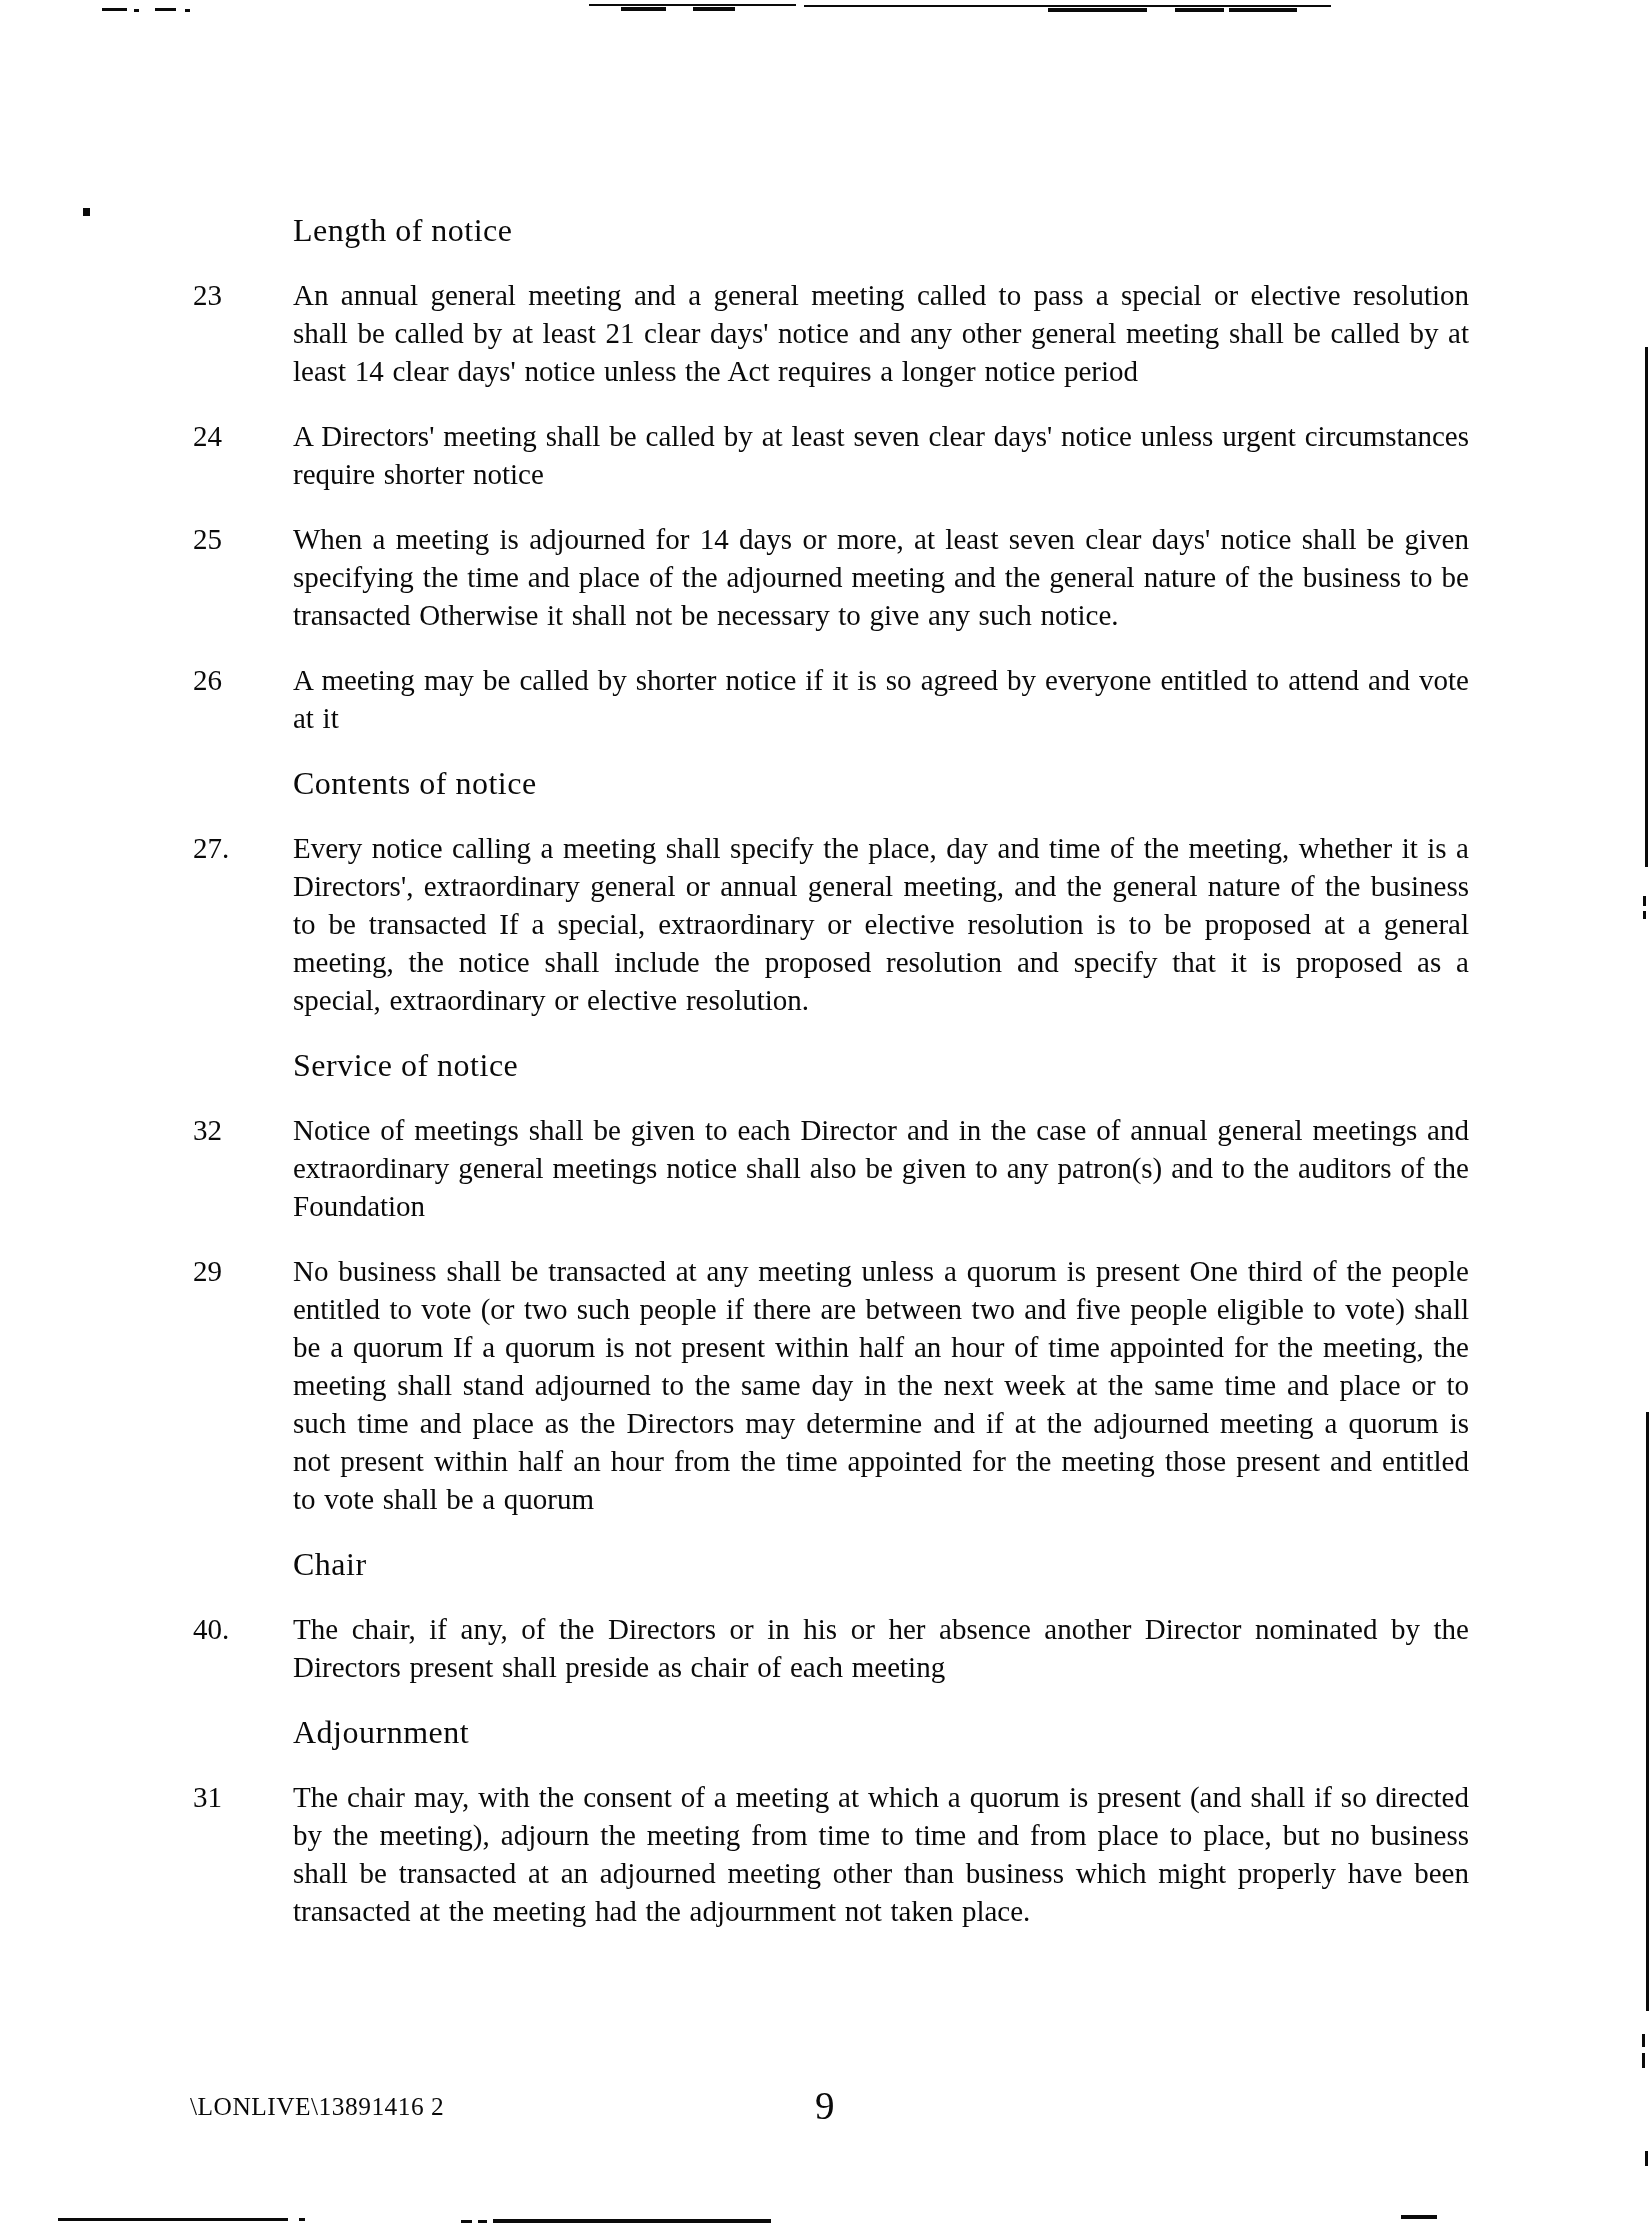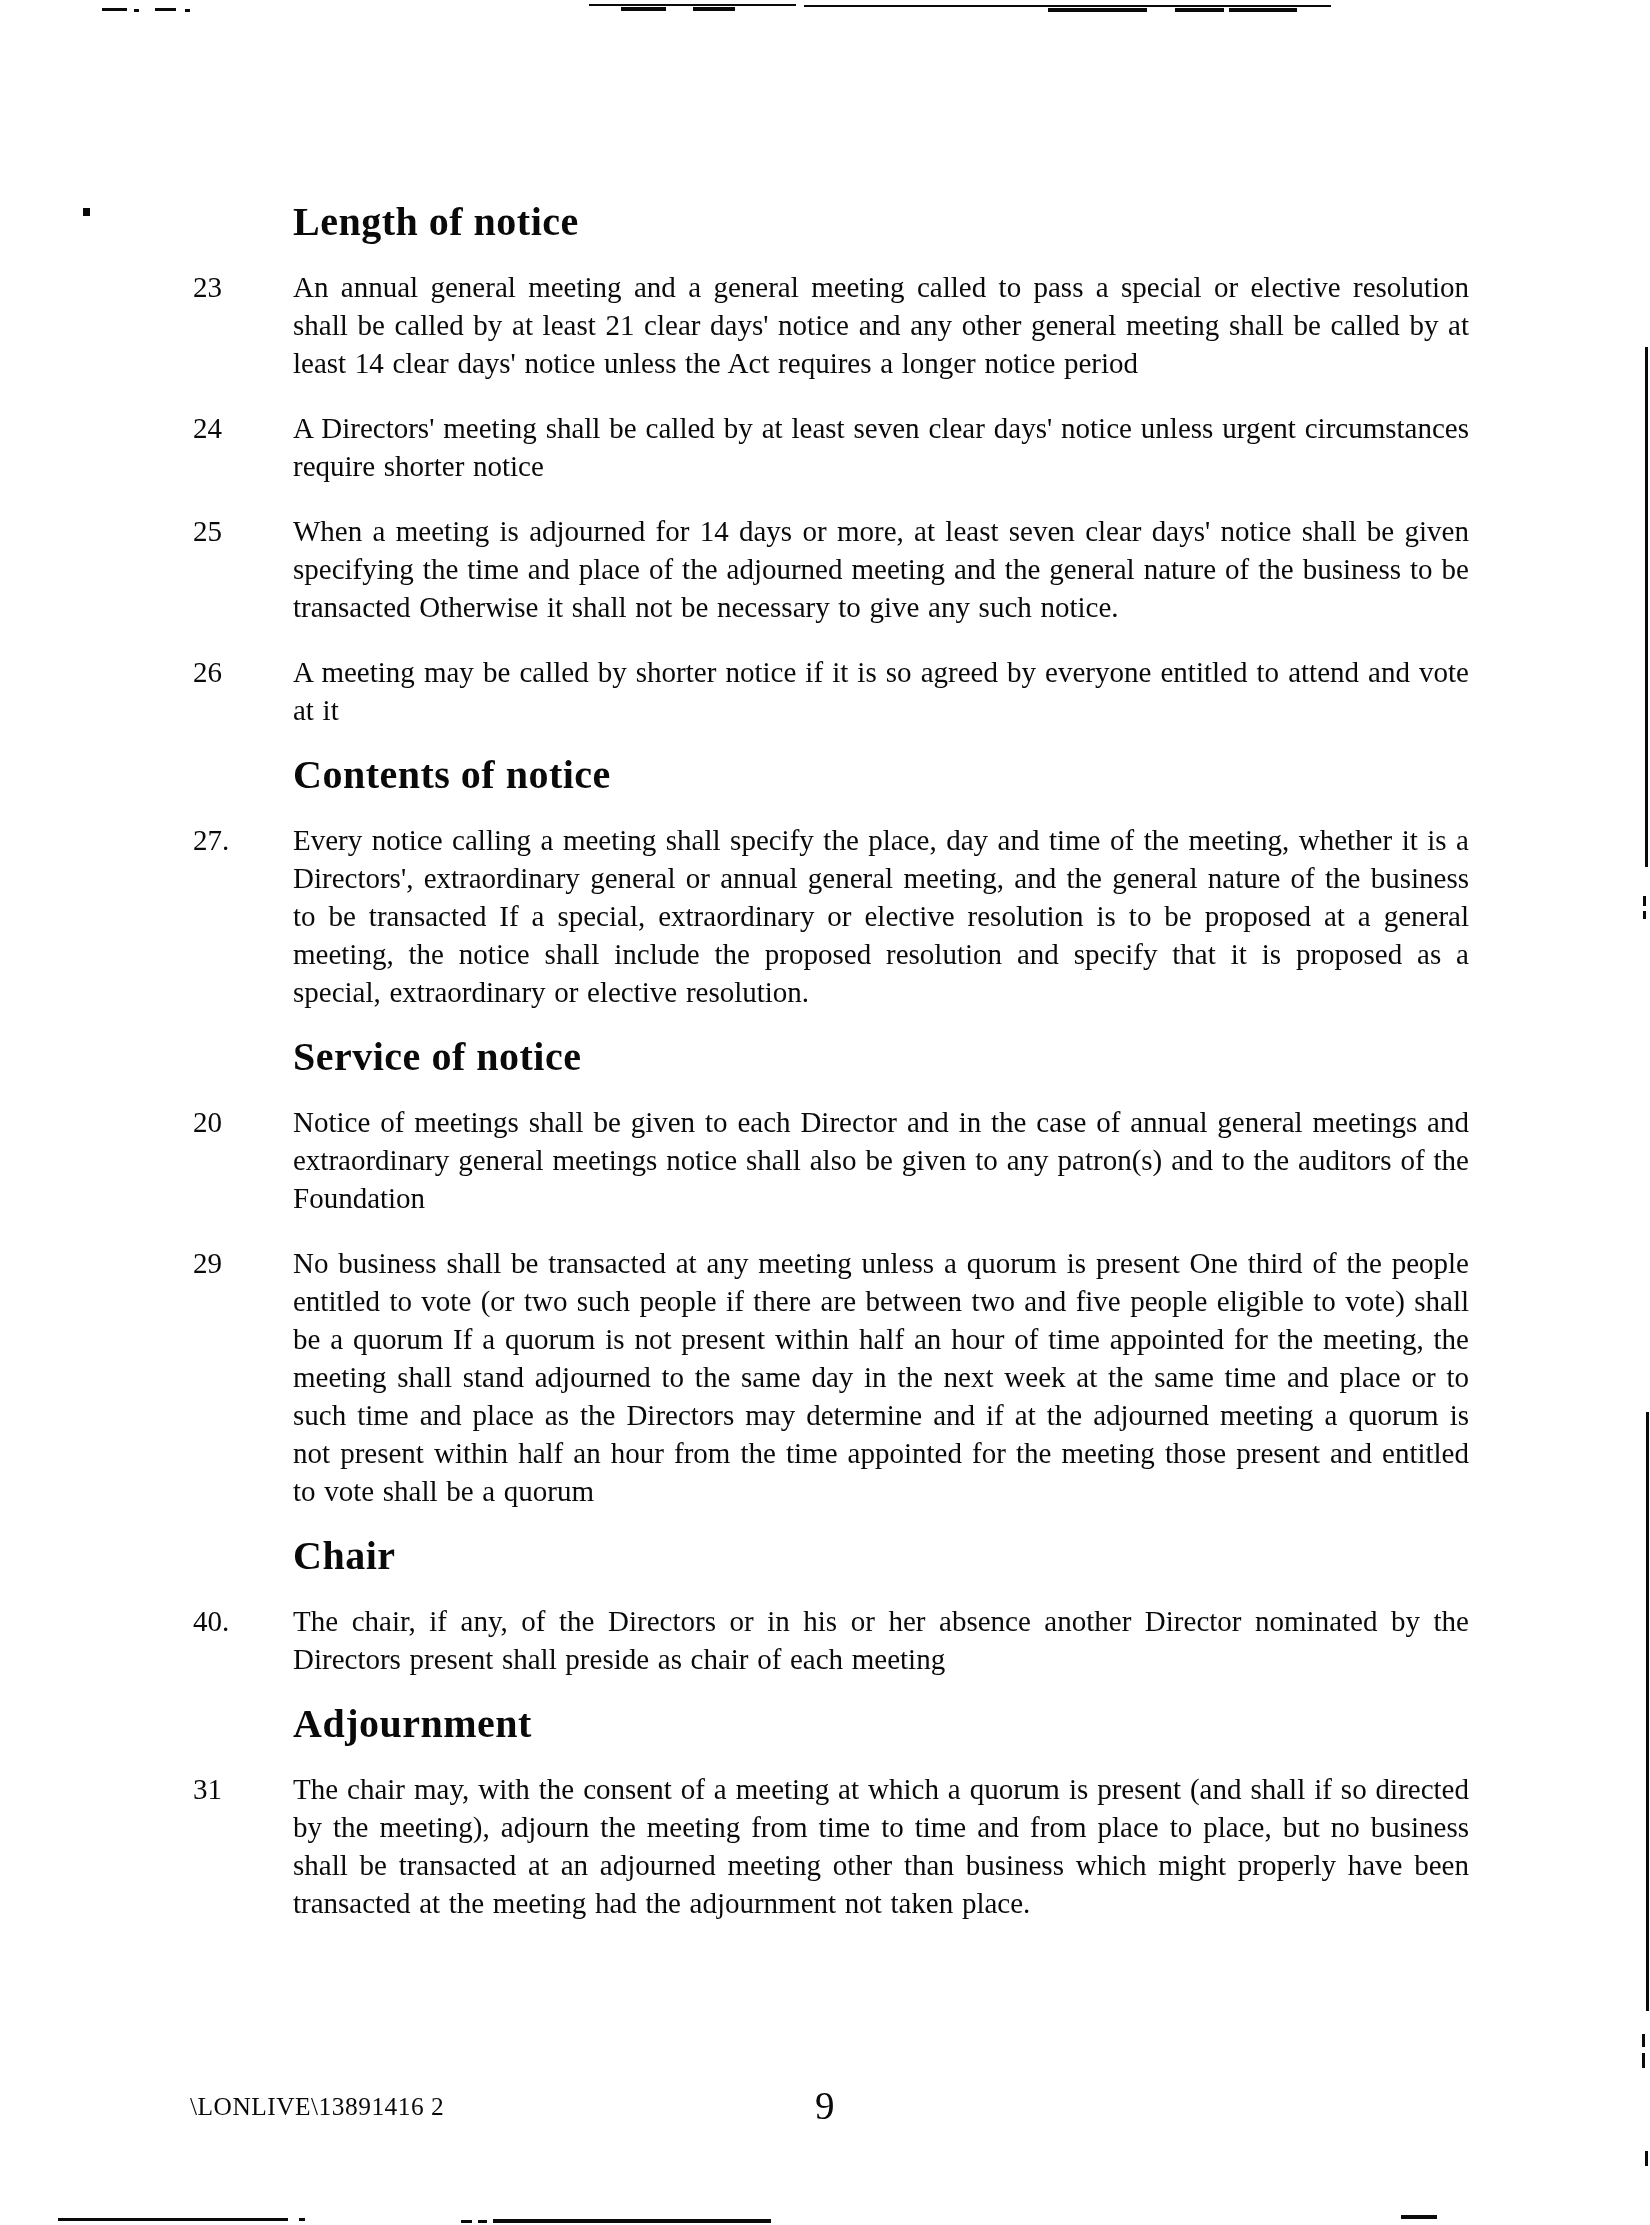--- a/index.html
+++ b/index.html
@@ -17,23 +17,23 @@
     color: #0a0a0a;
     overflow: hidden;
   }
   .content {
     position: absolute;
     left: 193px;
     top: 203px;
     width: 1276px;
   }
   .section-heading {
-    margin: 0 0 27px 100px;
-    font-weight: bold;
-    font-size: 40px;
+    margin: 8px 0 27px 100px;
+    font-weight: normal;
+    font-size: 32px;
     line-height: 38px;
     letter-spacing: 0.5px;
   }
   .clause {
     display: flex;
     margin: 0 0 27px 0;
     font-size: 29px;
     line-height: 38px;
   }
   .clause-num {
@@ -126,21 +126,21 @@
     <h2 class="section-heading">Contents of notice</h2>
 
     <div class="clause">
       <span class="clause-num">27.</span>
       <span class="clause-text">Every notice calling a meeting shall specify the place, day and time of the meeting, whether it is a Directors', extraordinary general or annual general meeting, and the general nature of the business to be transacted  If a special, extraordinary or elective resolution is to be proposed at a general meeting, the notice shall include the proposed resolution and specify that it is proposed as a special, extraordinary or elective resolution.</span>
     </div>
 
     <h2 class="section-heading">Service of notice</h2>
 
     <div class="clause">
-      <span class="clause-num">20</span>
+      <span class="clause-num">32</span>
       <span class="clause-text">Notice of meetings shall be given to each Director and in the case of annual general meetings and extraordinary general meetings notice shall also be given to any patron(s) and to the auditors of the Foundation</span>
     </div>
 
 
     <div class="clause">
       <span class="clause-num">29</span>
       <span class="clause-text">No business shall be transacted at any meeting unless a quorum is present  One third of the people entitled to vote (or two such people if there are between two and five people eligible to vote) shall be a quorum  If a quorum is not present within half an hour of time appointed for the meeting, the meeting shall stand adjourned to the same day in the next week at the same time and place or to such time and place as the Directors may determine and if at the adjourned meeting a quorum is not present within half an hour from the time appointed for the meeting those present and entitled to vote shall be a quorum</span>
     </div>
 
     <h2 class="section-heading">Chair</h2>

